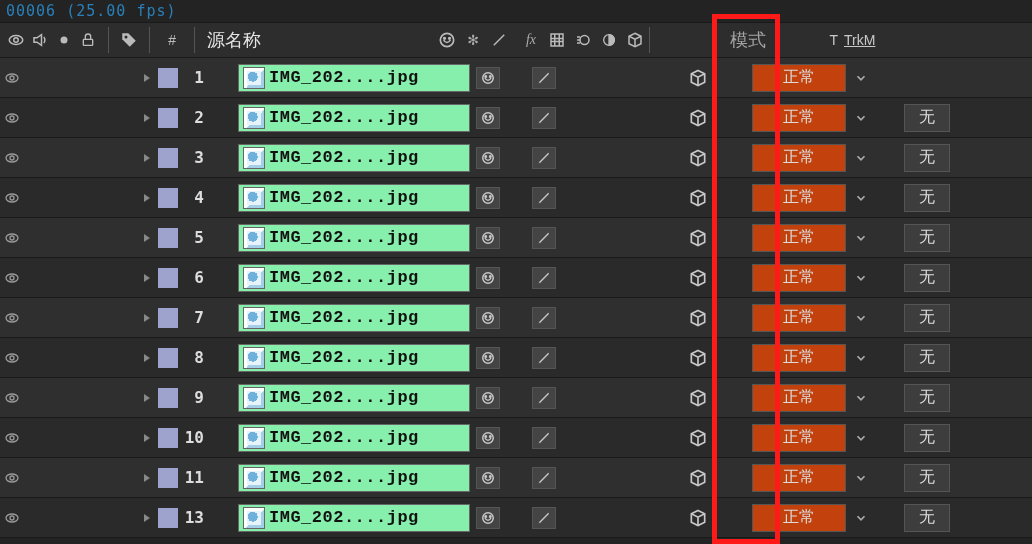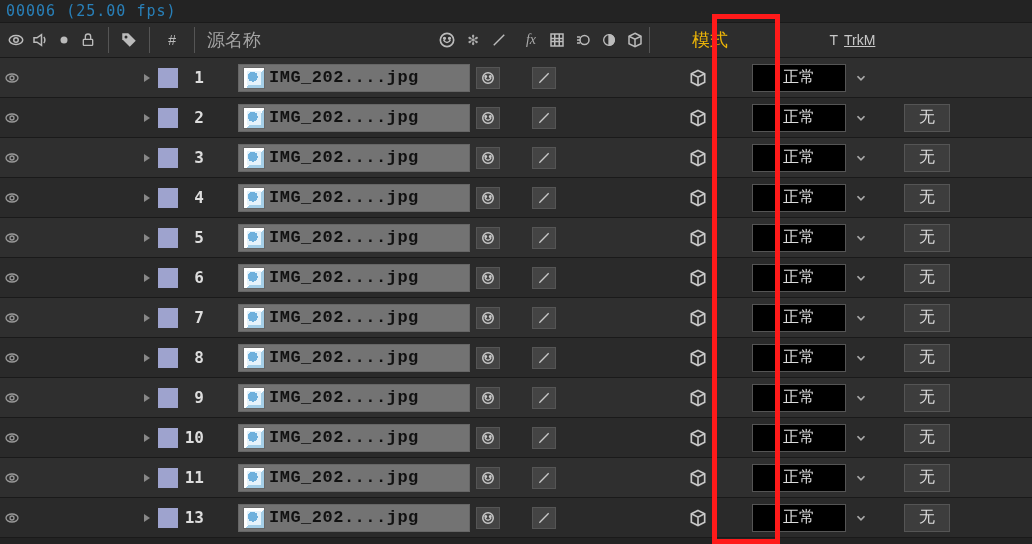--- a/index.html
+++ b/index.html
@@ -46,34 +46,35 @@
     height: 18px;
     display: inline-flex;
     align-items: center;
     justify-content: center;
     color: #b0b0b0;
   }
   .header .sourcename-col {
     flex: 0 0 232px;
     padding-left: 8px;
     font-size: 18px;
-    color: #a3a3a3;
+    color: #e5e5e5;
   }
   .header .switches-col {
     display: flex;
     align-items: center;
     gap: 6px;
     padding-left: 6px;
   }
   .header .switches-col .icon { width: 20px; color: #aaa; }
   .header .mode-col {
     flex: 0 0 150px;
     padding-left: 38px;
     font-size: 18px;
-    color: #eab308;
+    color: #a3a3a3;
+    text-align: center;
   }
   .header .t-col { width: 40px; text-align: right; padding-right: 6px; }
   .header .trk-col { width: 40px; text-decoration: underline; }
 
   
   .rows { }
   .row {
     display: flex;
     align-items: center;
     height: 40px;
@@ -97,21 +98,21 @@
     width: 20px; height: 20px; background: #9ea3ce; margin-right: 6px;
   }
   .cell-index {
     width: 26px; text-align: right; padding-right: 6px;
     color: #ddd; font-family: Consolas, monospace; font-size: 16px; font-weight: bold;
   }
   .cell-spacer2 { width: 28px; }
   .cell-file {
     flex: 0 0 232px;
     display: flex; align-items: center;
-    background: #737373;
+    background: #86efac;
     height: 28px;
     border: 1px solid #666;
   }
   .file-icon {
     width: 22px; height: 22px; margin: 0 4px 0 4px;
     background: linear-gradient(135deg,#fff 0 55%, #a5cfe8 55% 100%);
     border: 1px solid #666;
     position: relative;
   }
   .file-icon::after {
@@ -138,21 +139,21 @@
   }
   .sw svg { stroke: #c8c8c8; }
   .cell-threeD {
     width: 40px; display:flex; align-items:center; justify-content:center;
     position: relative; z-index: 3;
   }
   .cell-mode-pad { width: 34px; }
   .cell-mode {
     flex: 0 0 94px;
     height: 28px;
-    background: #000000;
+    background: #c2410c;
     border: 1px solid #555;
     display:flex; align-items:center; justify-content:center;
     color: #ddd; font-size: 16px;
   }
   .cell-mode-arrow {
     width: 30px; display:flex; align-items:center; justify-content:center;
     color: #999;
   }
   .cell-t { width: 28px; }
   .cell-trk {

